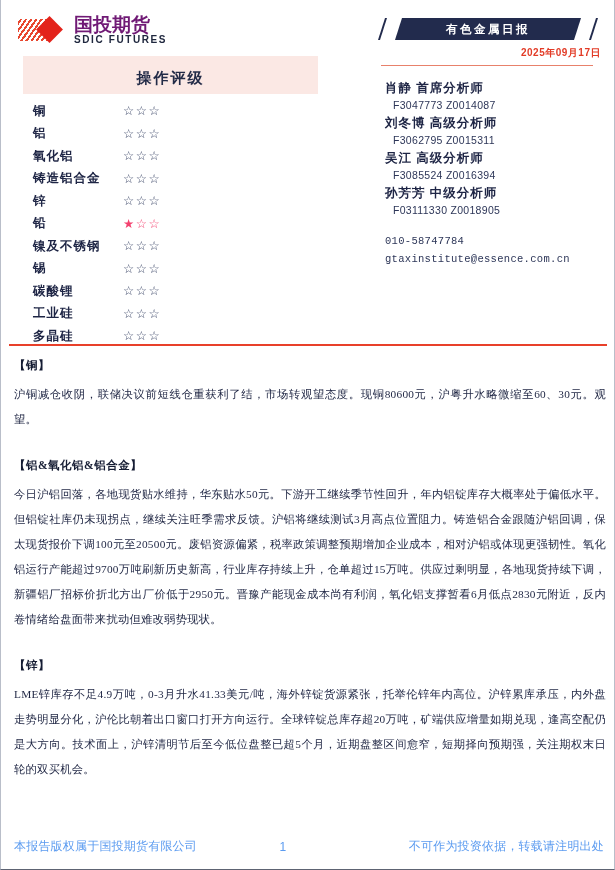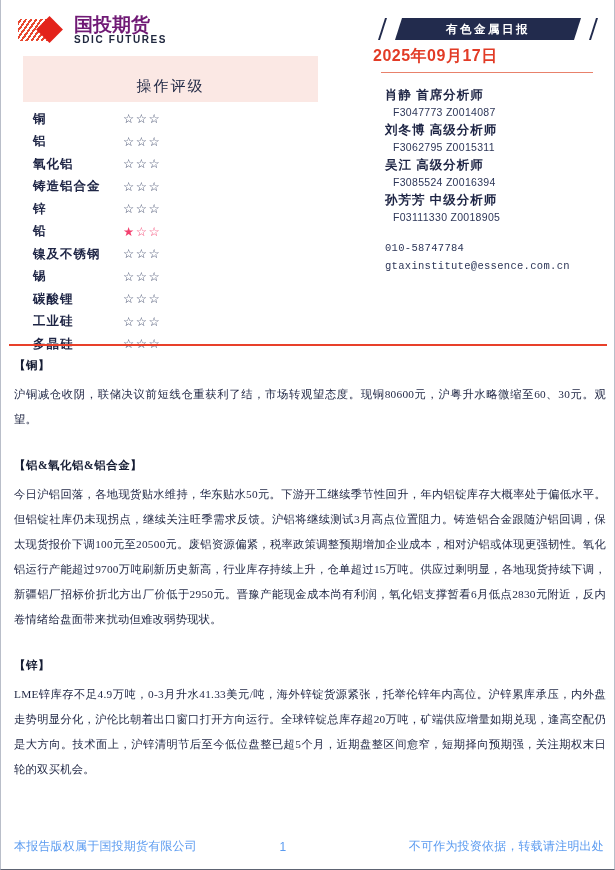--- a/index.html
+++ b/index.html
@@ -93,24 +93,24 @@
   .ratings {
     position: absolute;
     left: 22px;
     top: 56px;
     width: 295px;
   }
   .ratings-title {
     background: #fbe8e4;
     text-align: center;
     font-size: 15px;
-    font-weight: normal;
+    font-weight: bold;
     letter-spacing: 2px;
     color: #232b47;
-    padding: 21px 0 6px 0;
+    padding: 13px 0 6px 0;
   }
   .ratings-list {
     margin-top: 6px;
   }
   .rating-row {
     display: flex;
     align-items: center;
     height: 22.5px;
     padding-left: 10px;
   }
@@ -175,25 +175,25 @@
   }
   .banner-tail-l {
     left: -17px;
     clip-path: polygon(7px 0, 100% 0, calc(100% - 7px) 100%, 0 100%);
   }
   .banner-tail-r {
     right: -17px;
     clip-path: polygon(7px 0, 100% 0, calc(100% - 7px) 100%, 0 100%);
   }
   .report-date {
-    text-align: left;
+    text-align: right;
     margin-top: 6px;
     color: #e23b26;
     font-family: "Liberation Sans", sans-serif;
-    font-size: 16px;
+    font-size: 10px;
     font-weight: bold;
     letter-spacing: 0.5px;
   }
   .date-rule {
     margin: 5px auto 0 auto;
     width: 212px;
     height: 1px;
     background: #e8816b;
   }
 

